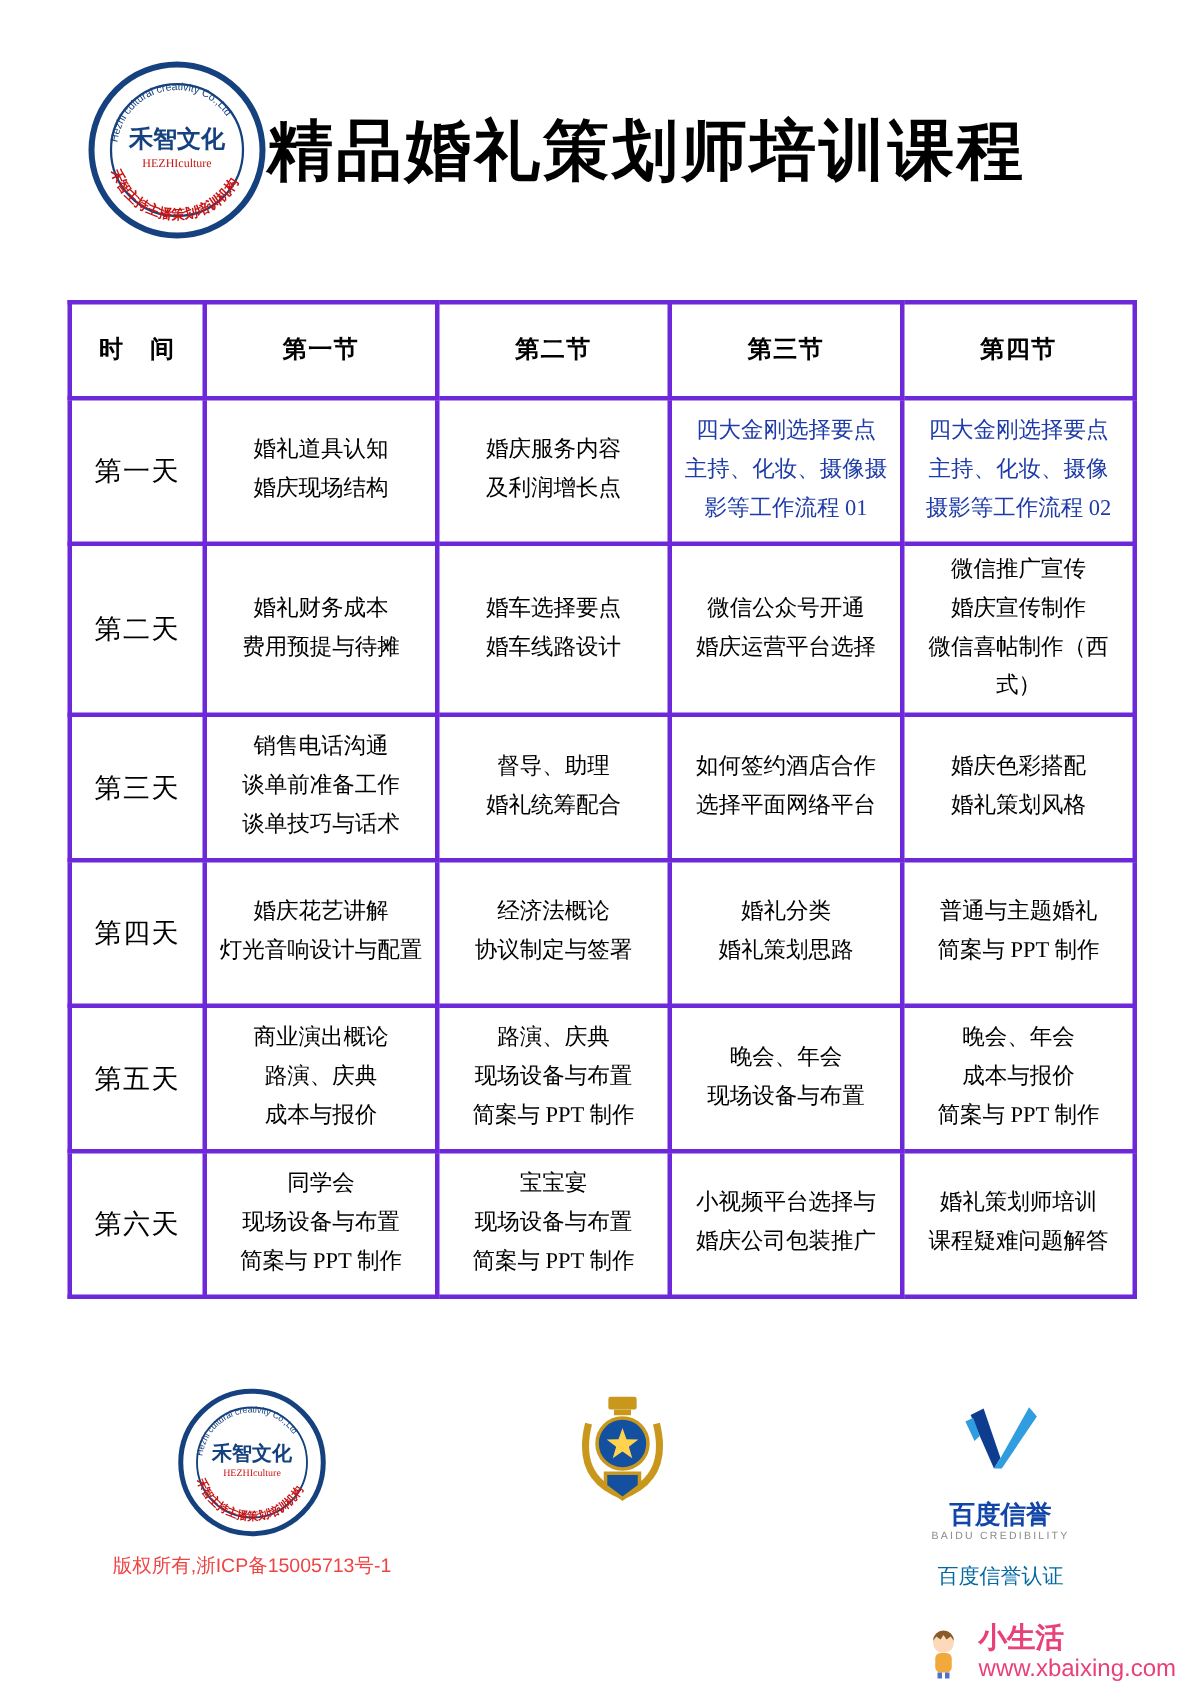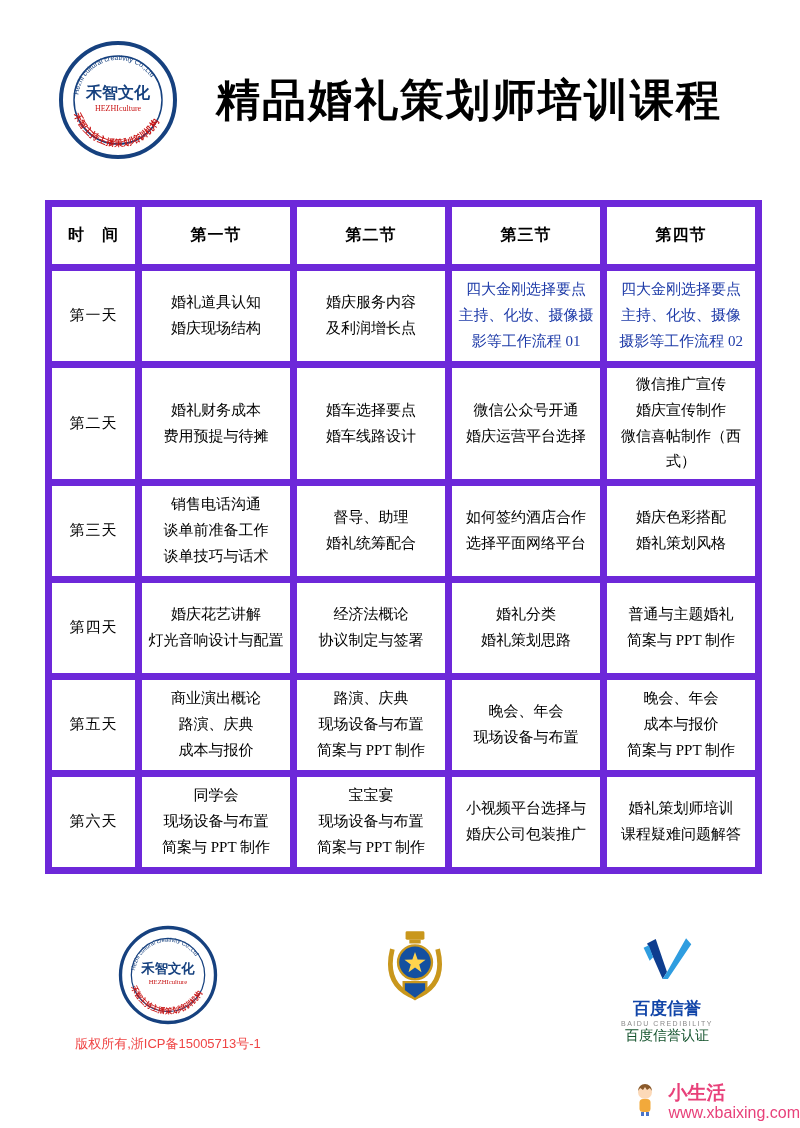--- a/index.html
+++ b/index.html
@@ -3,50 +3,50 @@
 <meta charset="utf-8">
 <style>
   * { margin:0; padding:0; box-sizing:border-box; }
   html,body { background:#ffffff; }
   body { font-family:"Liberation Serif","DejaVu Serif",serif; }
   .page { position:relative; width:800px; height:1128px; background:#fff; margin:0 auto; overflow:hidden; }
 
   
   .header { position:absolute; top:40px; left:58px; right:40px; display:flex; align-items:center; }
   .logo-svg { width:120px; height:120px; flex:0 0 auto; display:block; }
-  .page-title { flex:1; text-align:center; font-family:"Liberation Sans","DejaVu Sans",sans-serif;
+  .page-title { flex:1; text-align:left; font-family:"Liberation Sans","DejaVu Sans",sans-serif;
                 font-weight:bold; font-size:44px; color:#000; letter-spacing:2px; }
 
   
   .course-table { position:absolute; top:200px; left:45px; width:710px;
                   border-collapse:collapse; table-layout:fixed; }
-  .course-table th, .course-table td { border:7px solid #6d28d9; text-align:center;
+  .course-table th, .course-table td { border:3px solid #6d28d9; text-align:center;
                   vertical-align:middle; white-space:pre-line; color:#000; }
   .course-table th { height:64px; font-size:16px; font-weight:bold; letter-spacing:1px; }
   .course-table td { font-size:15px; line-height:1.72; height:97px; padding:4px 6px; }
-  .course-table td.day { font-size:15px; letter-spacing:1px;margin-top:24px; }
+  .course-table td.day { font-size:18px; letter-spacing:1px;margin-top:24px; }
 
   
   .footer { position:absolute; top:925px; left:0; width:800px; height:140px; }
   .f-left { position:absolute; left:68px; width:200px; text-align:center; }
   .f-left .logo-svg { width:100px; height:100px; margin:0 auto; }
   .copyright { margin-top:10px; font-family:"Liberation Sans","DejaVu Sans",sans-serif; font-size:13px; color:#ef4444; }
   .f-center { position:absolute; left:290px; width:250px; text-align:center; padding-top:2px; }
   .badge-svg { width:66px; height:82px; display:inline-block; }
   .police-text { margin-top:10px; font-family:"Liberation Sans","DejaVu Sans",sans-serif;
                  font-size:15px; font-weight:bold; color:#000; }
   .f-right { position:absolute; left:582px; width:170px; text-align:center;
              font-family:"Liberation Sans","DejaVu Sans",sans-serif; padding-top:12px; }
   .baidu-svg { width:52px; height:44px; display:inline-block; }
   .baidu-name { color:#1145a8; font-size:17px; font-weight:bold; margin-top:12px; }
   .baidu-en { color:#8a8a8a; font-size:7px; letter-spacing:1.5px; }
-  .baidu-cert { font-size:14px; color:#14532d; }
-
-  
-  .watermark { position:absolute; right:0; bottom:6px; display:flex; gap:10px; }
+  .baidu-cert { margin-top:14px; font-size:14px; color:#0369a1; }
+
+  
+  .watermark { position:absolute; right:16px; bottom:6px; display:flex; align-items:center; gap:10px; }
   .mascot-svg { width:26px; height:34px; display:block; }
   .wm-text { text-align:left; font-family:"Liberation Sans","DejaVu Sans",sans-serif; }
   .wm-name { color:#e8417a; font-size:19px; font-weight:bold; line-height:1.1; }
   .wm-url { color:#e8417a; font-size:16px; }
 </style>
 </head>
 <body>
 
 <div class="page">
 

